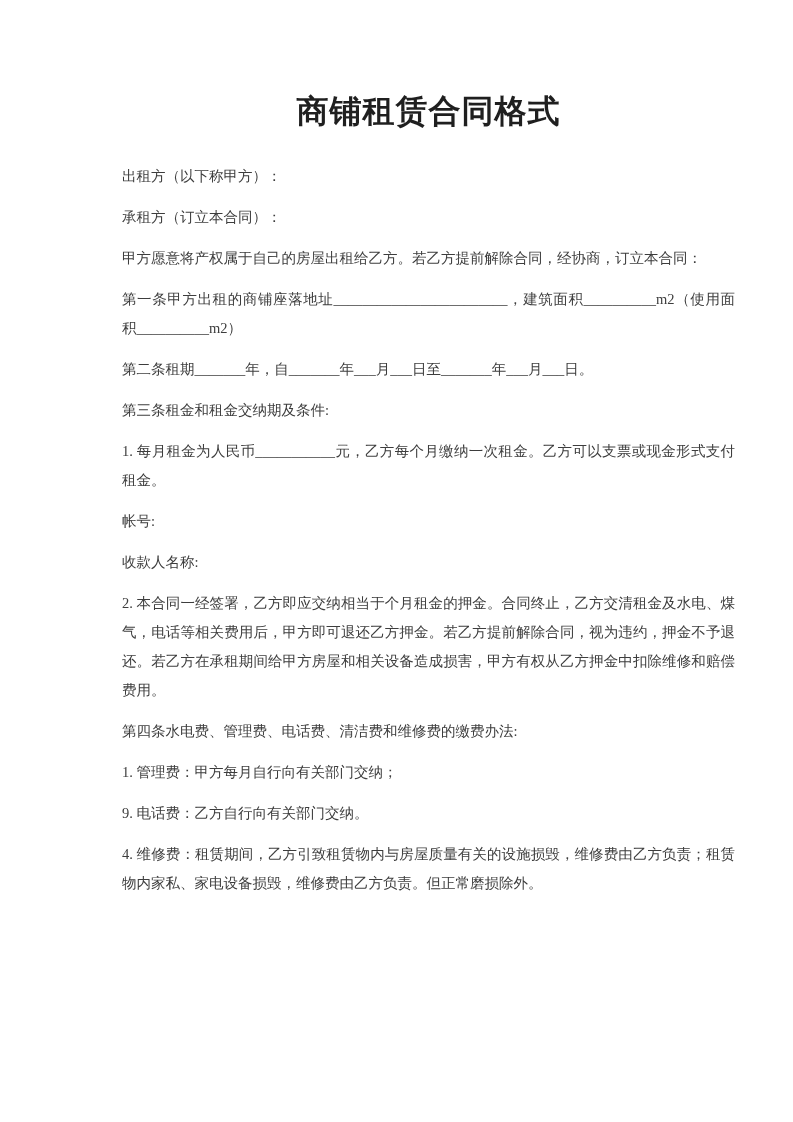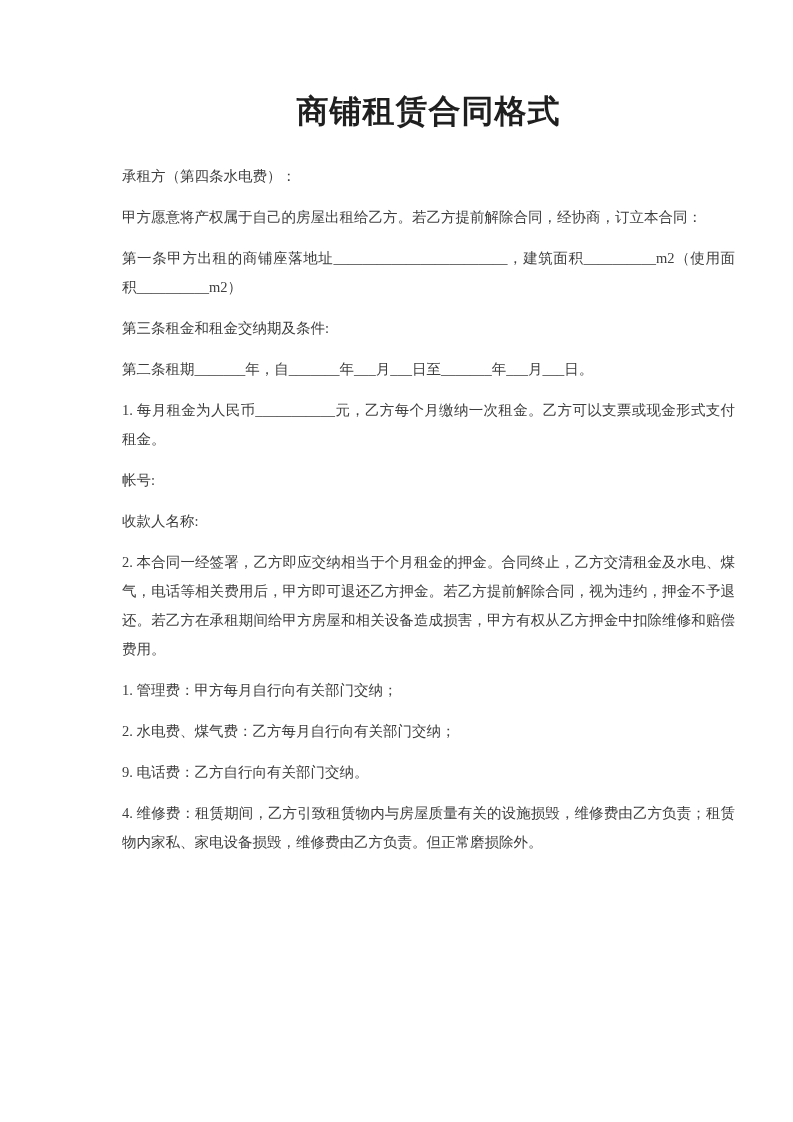--- a/index.html
+++ b/index.html
@@ -42,43 +42,44 @@
   }
 </style>
 </head>
 <body>
 
 <div class="page">
   <div class="content">
 
     <h1 class="doc-title">商铺租赁合同格式</h1>
 
+    <p class="para">出租方（以下称甲方）：</p>
 
-    <p class="para">承租方（第四条水电费）：</p>
+    <p class="para">承租方（订立本合同）：</p>
 
     <p class="para">甲方愿意将产权属于自己的房屋出租给乙方。若乙方提前解除合同，经协商，订立本合同：</p>
 
     <p class="para">第一条甲方出租的商铺座落地址________________________，建筑面积__________m2（使用面积__________m2）</p>
 
+    <p class="para">第二条租期_______年，自_______年___月___日至_______年___月___日。</p>
+
     <p class="para">第三条租金和租金交纳期及条件:</p>
-
-    <p class="para">第二条租期_______年，自_______年___月___日至_______年___月___日。</p>
 
     <p class="para">1. 每月租金为人民币___________元，乙方每个月缴纳一次租金。乙方可以支票或现金形式支付租金。</p>
 
 
     <p class="para">帐号:</p>
 
     <p class="para">收款人名称:</p>
 
     <p class="para">2. 本合同一经签署，乙方即应交纳相当于个月租金的押金。合同终止，乙方交清租金及水电、煤气，电话等相关费用后，甲方即可退还乙方押金。若乙方提前解除合同，视为违约，押金不予退还。若乙方在承租期间给甲方房屋和相关设备造成损害，甲方有权从乙方押金中扣除维修和赔偿费用。</p>
 
+    <p class="para">第四条水电费、管理费、电话费、清洁费和维修费的缴费办法:</p>
 
     <p class="para">1. 管理费：甲方每月自行向有关部门交纳；</p>
 
-    <p class="para">2. 水电费、煤气费：乙方每月自行向有关部门交纳；</p>
 
     <p class="para">9. 电话费：乙方自行向有关部门交纳。</p>
 
     <p class="para">4. 维修费：租赁期间，乙方引致租赁物内与房屋质量有关的设施损毁，维修费由乙方负责；租赁物内家私、家电设备损毁，维修费由乙方负责。但正常磨损除外。</p>
 
   </div>
 </div>
 
 </body></html>

